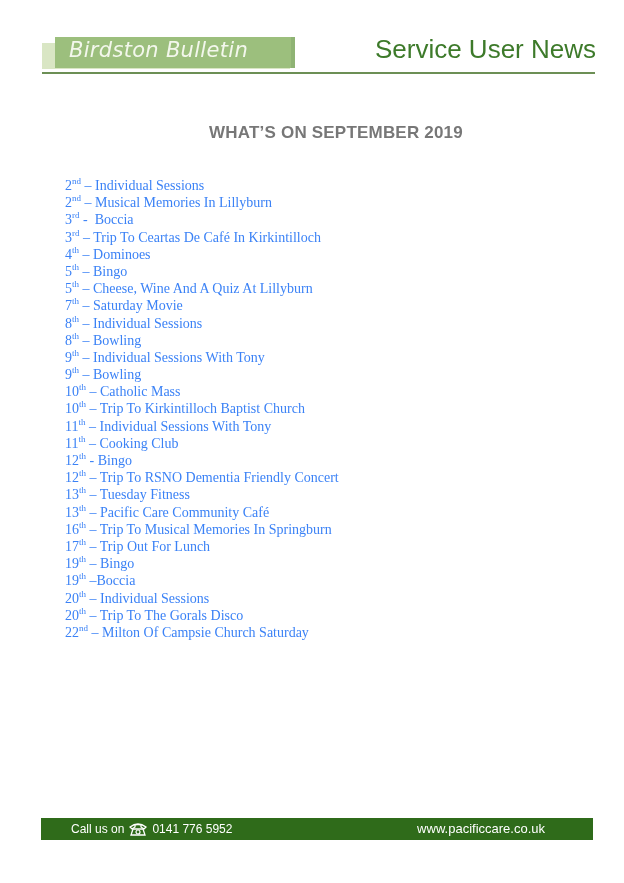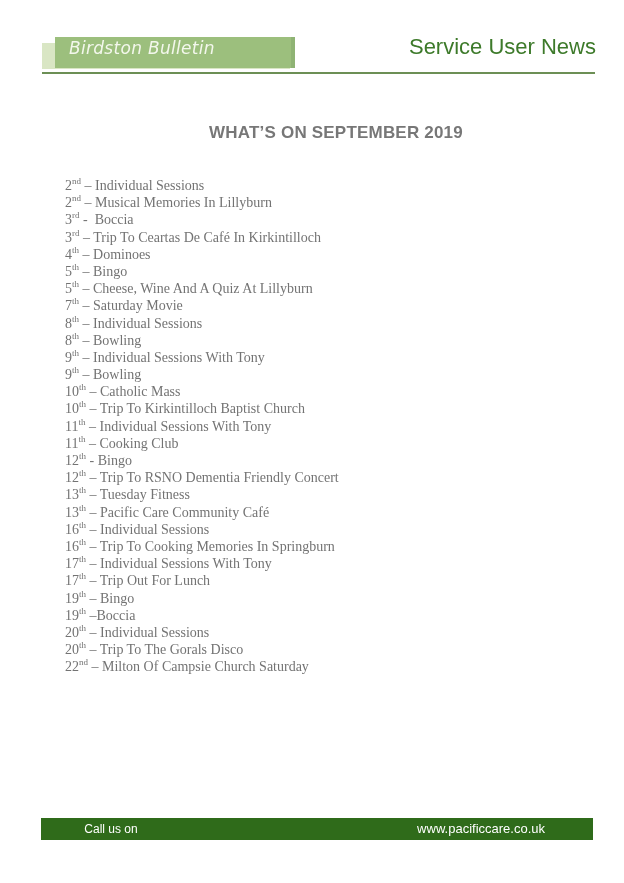--- a/index.html
+++ b/index.html
@@ -1,27 +1,27 @@
 <!DOCTYPE html>
 <html><head>
 <meta charset="utf-8">
 <style>
   html, body { margin:0; padding:0; }
   body { width:624px; height:883px; background:#ffffff; position:relative; overflow:hidden; font-family:"Liberation Serif", serif; }
   .banner-back { position:absolute; left:42px; top:43px; width:248px; height:26px; background:#d9e6c4; }
   .banner-front { position:absolute; left:55px; top:37px; width:236px; height:31px; background:#9cbf7d; border-right:4px solid #8fb374; }
-  .banner-text { position:absolute; left:69px; top:38px; font-family:"DejaVu Sans", sans-serif; font-style:italic; font-size:17px; color:#f3f7ec; letter-spacing:0.3px; white-space:nowrap; }
-  .sun-title { position:absolute; right:28px; top:34px; font-family:"Liberation Sans", sans-serif; font-size:22px; color:#3d7a2a; white-space:nowrap; }
+  .banner-text { position:absolute; left:69px; top:38px; font-family:"DejaVu Sans", sans-serif; font-style:italic; font-size:21px; color:#f3f7ec; letter-spacing:0.3px; white-space:nowrap; }
+  .sun-title { position:absolute; right:28px; top:34px; font-family:"Liberation Sans", sans-serif; font-size:26px; color:#3d7a2a; white-space:nowrap; }
   .rule { position:absolute; left:42px; top:72px; width:553px; height:2px; background:#6c8f55; }
   .heading { position:absolute; left:0; width:624px; top:123px; text-align:center; font-family:"Liberation Sans", sans-serif; font-weight:bold; font-size:17px; color:#777777; letter-spacing:0.2px;padding-left:24px; }
   .events { position:absolute; left:65px; top:177px; margin:0; padding:0; list-style:none; }
-  .events li { font-size:14px; line-height:17.2px; height:17.2px; color:#737373; white-space:nowrap; }
+  .events li { font-size:14px; line-height:17.2px; height:17.2px; color:#3b82f6; white-space:nowrap; }
   .events sup { font-size:9px; vertical-align:super; line-height:0; }
   .footer { position:absolute; left:41px; top:818px; width:552px; height:22px; background:#2f6b1a; color:#ffffff; font-family:"Liberation Sans", sans-serif; font-size:12px; }
-  .call { position:absolute; left:30px; top:4px; white-space:nowrap; display:flex; align-items:center; gap:4px;flex-direction:column; }
+  .call { position:absolute; left:30px; top:4px; white-space:nowrap; display:flex; align-items:center; gap:4px; }
   .phone-icon { display:inline-block; width:20px; height:14px; }
   .web { position:absolute; right:48px; top:3px; font-size:13px; white-space:nowrap;text-align:center; }
 </style>
 </head>
 <body>
 
 <div class="banner-back"></div>
 <div class="banner-front"></div>
 <div class="banner-text">Birdston Bulletin</div>
 <div class="sun-title">Service User News</div>
@@ -43,23 +43,21 @@
     <li><span>9</span><sup>th</sup><span style="white-space: pre;"> – </span><span>Individual Sessions With Tony</span></li>
     <li><span>9</span><sup>th</sup><span style="white-space: pre;"> – </span><span>Bowling</span></li>
     <li><span>10</span><sup>th</sup><span style="white-space: pre;"> – </span><span>Catholic Mass</span></li>
     <li><span>10</span><sup>th</sup><span style="white-space: pre;"> – </span><span>Trip To Kirkintilloch Baptist Church</span></li>
     <li><span>11</span><sup>th</sup><span style="white-space: pre;"> – </span><span>Individual Sessions With Tony</span></li>
     <li><span>11</span><sup>th</sup><span style="white-space: pre;"> – </span><span>Cooking Club</span></li>
     <li><span>12</span><sup>th</sup><span style="white-space: pre;"> - </span><span>Bingo</span></li>
     <li><span>12</span><sup>th</sup><span style="white-space: pre;"> – </span><span>Trip To RSNO Dementia Friendly Concert</span></li>
     <li><span>13</span><sup>th</sup><span style="white-space: pre;"> – </span><span>Tuesday Fitness</span></li>
     <li><span>13</span><sup>th</sup><span style="white-space: pre;"> – </span><span>Pacific Care Community Café</span></li>
-    <li><span>16</span><sup>th</sup><span style="white-space: pre;"> – </span><span>Individual Sessions</span></li>
-    <li><span>16</span><sup>th</sup><span style="white-space: pre;"> – </span><span>Trip To Cooking Memories In Springburn</span></li>
-    <li><span>17</span><sup>th</sup><span style="white-space: pre;"> – </span><span>Individual Sessions With Tony</span></li>
+    <li><span>16</span><sup>th</sup><span style="white-space: pre;"> – </span><span>Trip To Musical Memories In Springburn</span></li>
     <li><span>17</span><sup>th</sup><span style="white-space: pre;"> – </span><span>Trip Out For Lunch</span></li>
     <li><span>19</span><sup>th</sup><span style="white-space: pre;"> – </span><span>Bingo</span></li>
     <li><span>19</span><sup>th</sup><span style="white-space: pre;"> –</span><span>Boccia</span></li>
     <li><span>20</span><sup>th</sup><span style="white-space: pre;"> – </span><span>Individual Sessions</span></li>
     <li><span>20</span><sup>th</sup><span style="white-space: pre;"> – </span><span>Trip To The Gorals Disco</span></li>
     <li><span>22</span><sup>nd</sup><span style="white-space: pre;"> – </span><span>Milton Of Campsie Church Saturday</span></li>
   </ul>
 
 <div class="footer">
   <div class="call">

